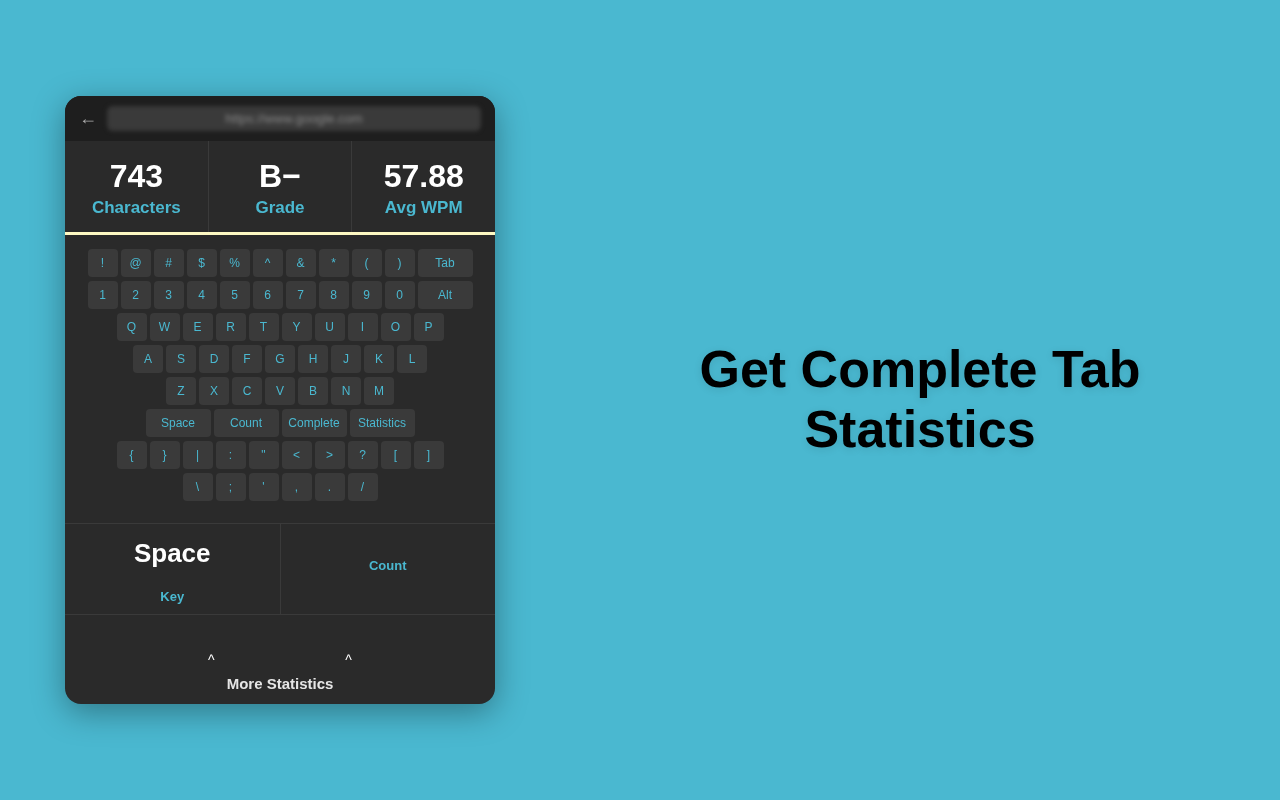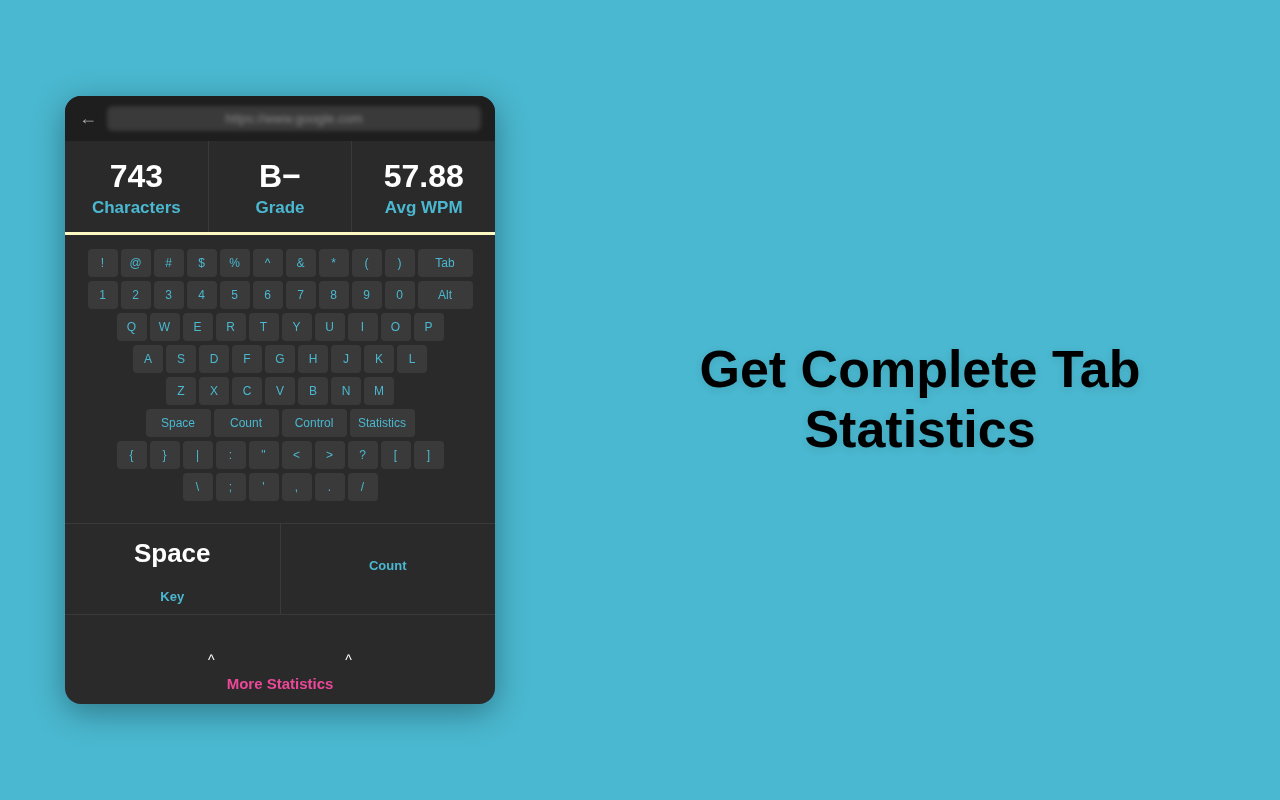--- a/index.html
+++ b/index.html
@@ -161,21 +161,21 @@
       align-items: center;
       justify-content: center;
       gap: 12px;
       padding: 12px;
       border-top: 1px solid #3a3a3a;
     }
 
     .more-stats-label {
       font-size: 15px;
       font-weight: 700;
-      color: #ec4899;
+      color: #e5e5e5;
       margin-top: 48px;
     }
 
     .caret {
       color: #ffffff;
       font-size: 14px;
     }
 
     .right-panel {
       flex: 1;
@@ -282,21 +282,21 @@
         <div class="key">C</div>
         <div class="key">V</div>
         <div class="key">B</div>
         <div class="key">N</div>
         <div class="key">M</div>
       </div>
 
       <div class="key-row">
         <div class="key wider">Space</div>
         <div class="key wider">Count</div>
-        <div class="key wider">Control</div>
+        <div class="key wider">Complete</div>
         <div class="key wider">Statistics</div>
       </div>
 
       <div class="key-row">
         <div class="key">{</div>
         <div class="key">}</div>
         <div class="key">|</div>
         <div class="key">:</div>
         <div class="key">"</div>
         <div class="key">&lt;</div>

